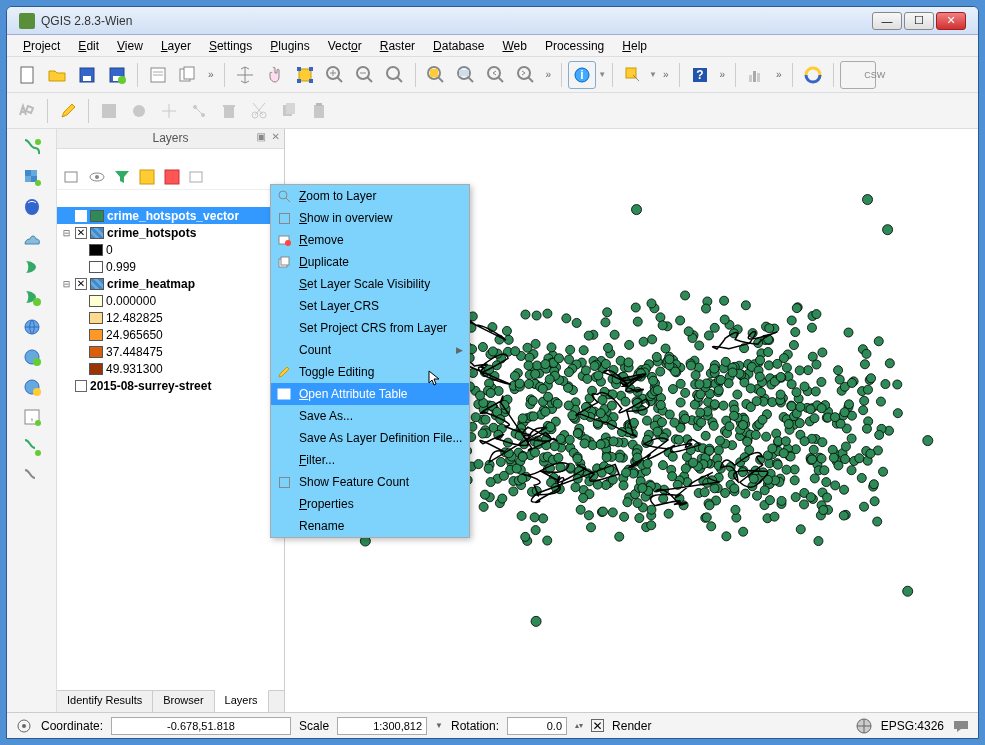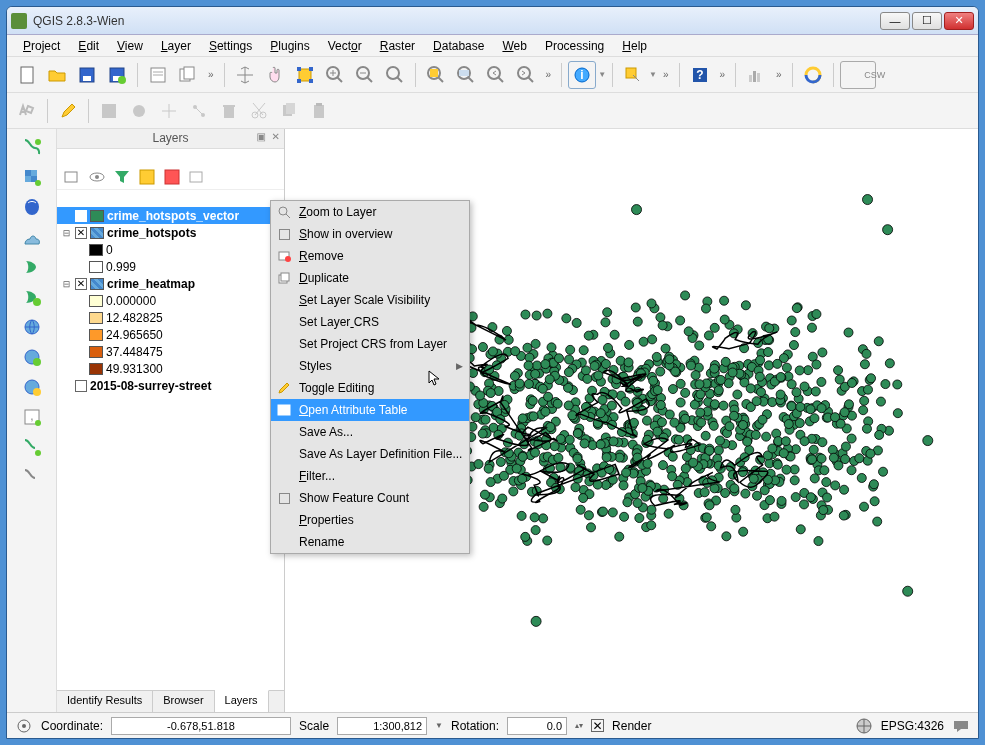--- a/index.html
+++ b/index.html
@@ -1,18 +1,18 @@
 <!DOCTYPE html>
 <html><head>
 <meta charset="utf-8">
 <style>
 * { box-sizing: border-box; margin: 0; padding: 0; font-family: "Segoe UI", Tahoma, sans-serif; font-size: 12px; }
 body { background: #4f91d4; padding: 6px; width: 985px; height: 745px; overflow: hidden; }
 .window { width: 100%; height: 100%; background: #f0f0f0; border: 1px solid #2a5a8f; border-radius: 6px 6px 0 0; display: flex; flex-direction: column; overflow: hidden; }
-.titlebar { height: 28px; background: linear-gradient(#e8f0fb,#d0e0f5); display: flex; align-items: center; padding: 0 4px; border-bottom: 1px solid #aac; }
+.titlebar { height: 28px; background: linear-gradient(#e8f0fb,#d0e0f5); display: flex; align-items: center; padding: 0 12px; border-bottom: 1px solid #aac; }
 .titlebar .app-icon { width: 16px; height: 16px; background: #5a8f3a; border-radius: 2px; margin-right: 6px; }
 .titlebar .title { flex: 1; color: #333; }
 .titlebar .winbtns { display: flex; gap: 2px; }
 .winbtn { width: 30px; height: 18px; border: 1px solid #888; border-radius: 3px; display: flex; align-items: center; justify-content: center; font-size: 11px; background: linear-gradient(#f8f8f8,#e0e0e0); cursor: pointer;}
 .winbtn.close { background: linear-gradient(#f08080,#d03030); color: #fff; border-color: #a02020; }
 .menubar { height: 22px; background: #f4f4f4; display: flex; align-items: center; padding: 0 8px; gap: 2px; border-bottom: 1px solid #ddd; }
 .menubar span { padding: 8px 8px; cursor: pointer; }
 .menubar span u { text-decoration: underline; }
 .toolbar { height: 36px; background: #f4f4f4; display: flex; align-items: center; padding: 0 6px; gap: 2px; border-bottom: 1px solid #ddd; }
 .tbtn { width: 28px; height: 28px; display: flex; align-items: center; justify-content: center; border-radius: 3px; cursor: pointer; position: relative; }
@@ -32,21 +32,21 @@
 .tree-row { display: flex; align-items: center; height: 17px; padding-left: 4px; gap: 3px; white-space: nowrap; cursor:pointer;}
 .tree-row.selected { background: #3399ff; color: #fff; }
 .tree-row .twist { width: 11px; text-align: center; font-size: 9px; color: #666; cursor:pointer;}
 .tree-row .chk { width:12px; height:12px; border:1px solid #666; background:#fff; display:inline-flex; align-items:center; justify-content:center; font-size:10px; line-height:1; cursor:pointer;}
 .tree-row .swatch { width:14px; height:12px; border:1px solid #555; }
 .tree-row.selected .chk { border-color:#fff;}
 .tree-row .lbl { font-size: 12px; }
 .tree-row.bold .lbl { font-weight: bold; }
 .canvas { flex:1; background:#fff; position: relative; overflow:hidden;}
 .canvas svg { width:100%; height:100%; }
-.context-menu { position: absolute; left: 270px; top: 200px; width: 200px; background: #e5e5e5; border: 1px solid #aaa; box-shadow: 2px 2px 6px rgba(0,0,0,.25); z-index: 50; }
+.context-menu { position: absolute; left: 270px; top: 184px; width: 200px; background: #7dd3fc; border: 1px solid #aaa; box-shadow: 2px 2px 6px rgba(0,0,0,.25); z-index: 50; }
 .context-menu .mi { height: 22px; display: flex; align-items: center; padding: 0 6px 0 4px; gap: 6px; cursor:pointer;}
 .context-menu .mi .micon { width: 18px; height: 16px; display:flex; align-items:center; justify-content:center;}
 .context-menu .mi.highlight { background: #3399ff; color: #fff; }
 .context-menu .mi .arrow { margin-left: auto; font-size: 9px; color: #666; }
 .bottom-tabs { height: 22px; display:flex; border-top: 1px solid #ccc; background:#f0f0f0;}
 .bottom-tabs .tab { padding: 3px 10px; border-right:1px solid #ccc; font-size:11px; cursor:pointer;}
 .bottom-tabs .tab.active { background:#fff; border-top:1px solid #fff; margin-top:-1px;}
 .statusbar { height: 26px; background: #f4f4f4; border-top:1px solid #ccc; display:flex; align-items:center; padding: 0 8px; gap: 8px; }
 .statusbar input { height:18px; border:1px solid #aaa; padding: 0 4px; font-size:11px;text-align:right;}
 .statusbar .coord { width: 180px; text-align:center;}
@@ -1477,21 +1477,21 @@
     <div class="mi">
       <span class="micon"></span>
       <span>Set Layer<u> </u>CRS</span>
     </div>
     <div class="mi">
       <span class="micon"></span>
       <span>Set Project CRS from Layer</span>
     </div>
     <div class="mi">
       <span class="micon"></span>
-      <span>Styles</span>
+      <span>Count</span>
       <span class="arrow">▶</span>
     </div>
     <div class="mi">
       <span class="micon">
         <svg width="14" height="14">
           <path d="M2 12l1-3 7-7 2 2-7 7-3 1z" fill="#fc3" stroke="#c90"></path>
         </svg>
       </span>
       <span>Toggle Editing</span>
     </div>

